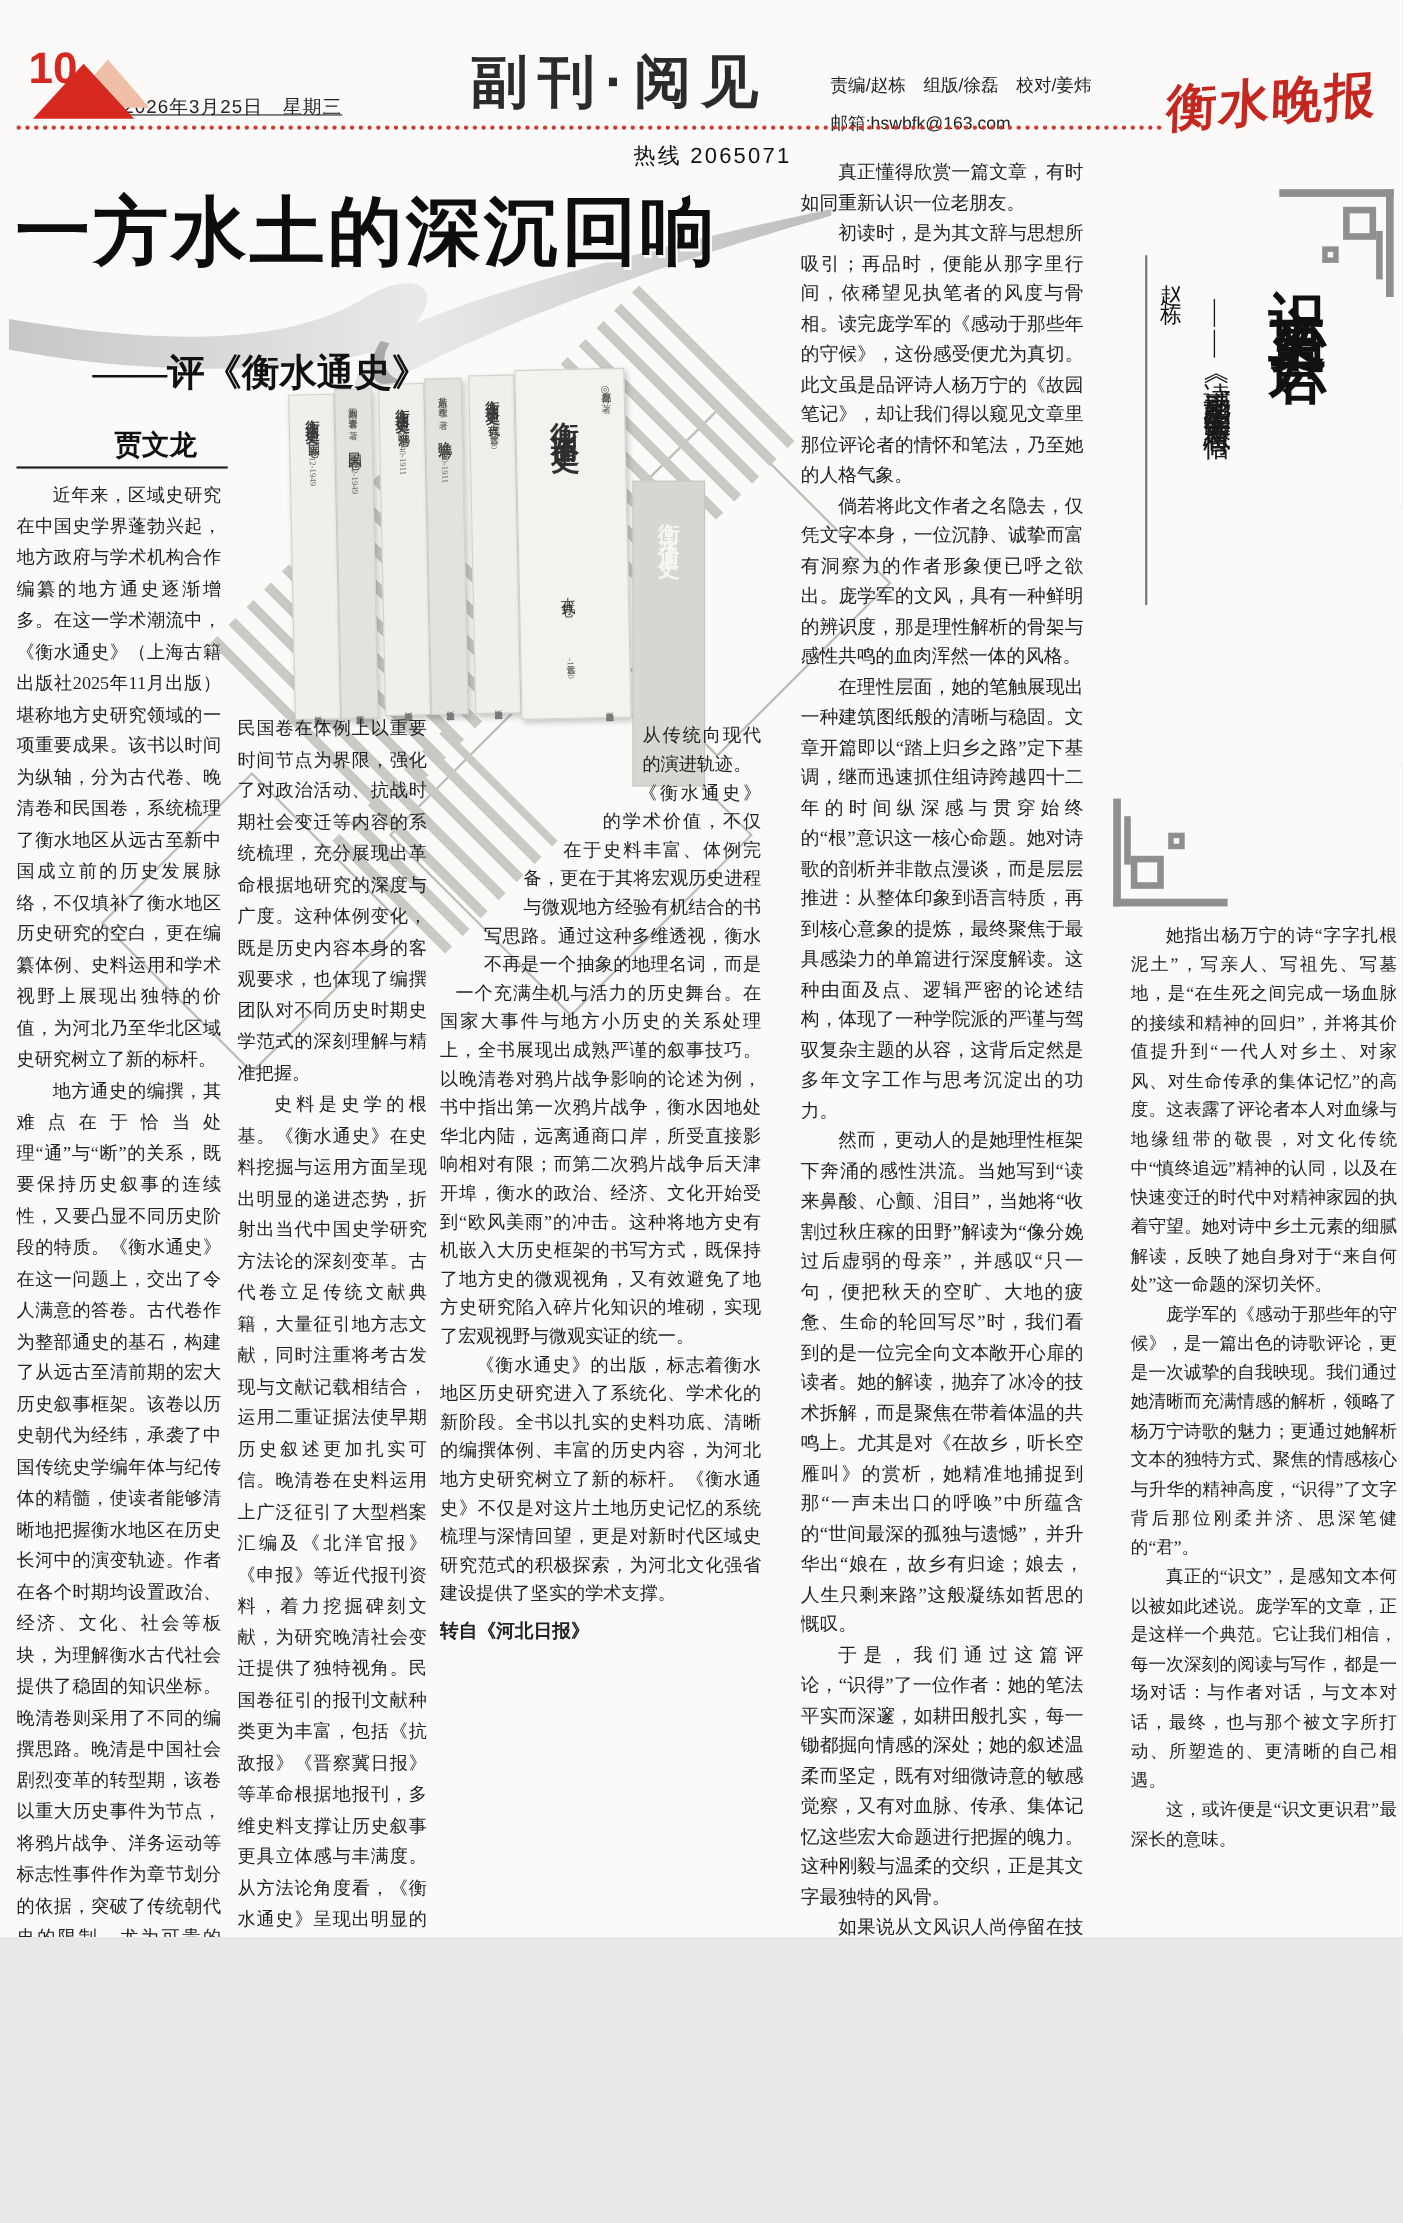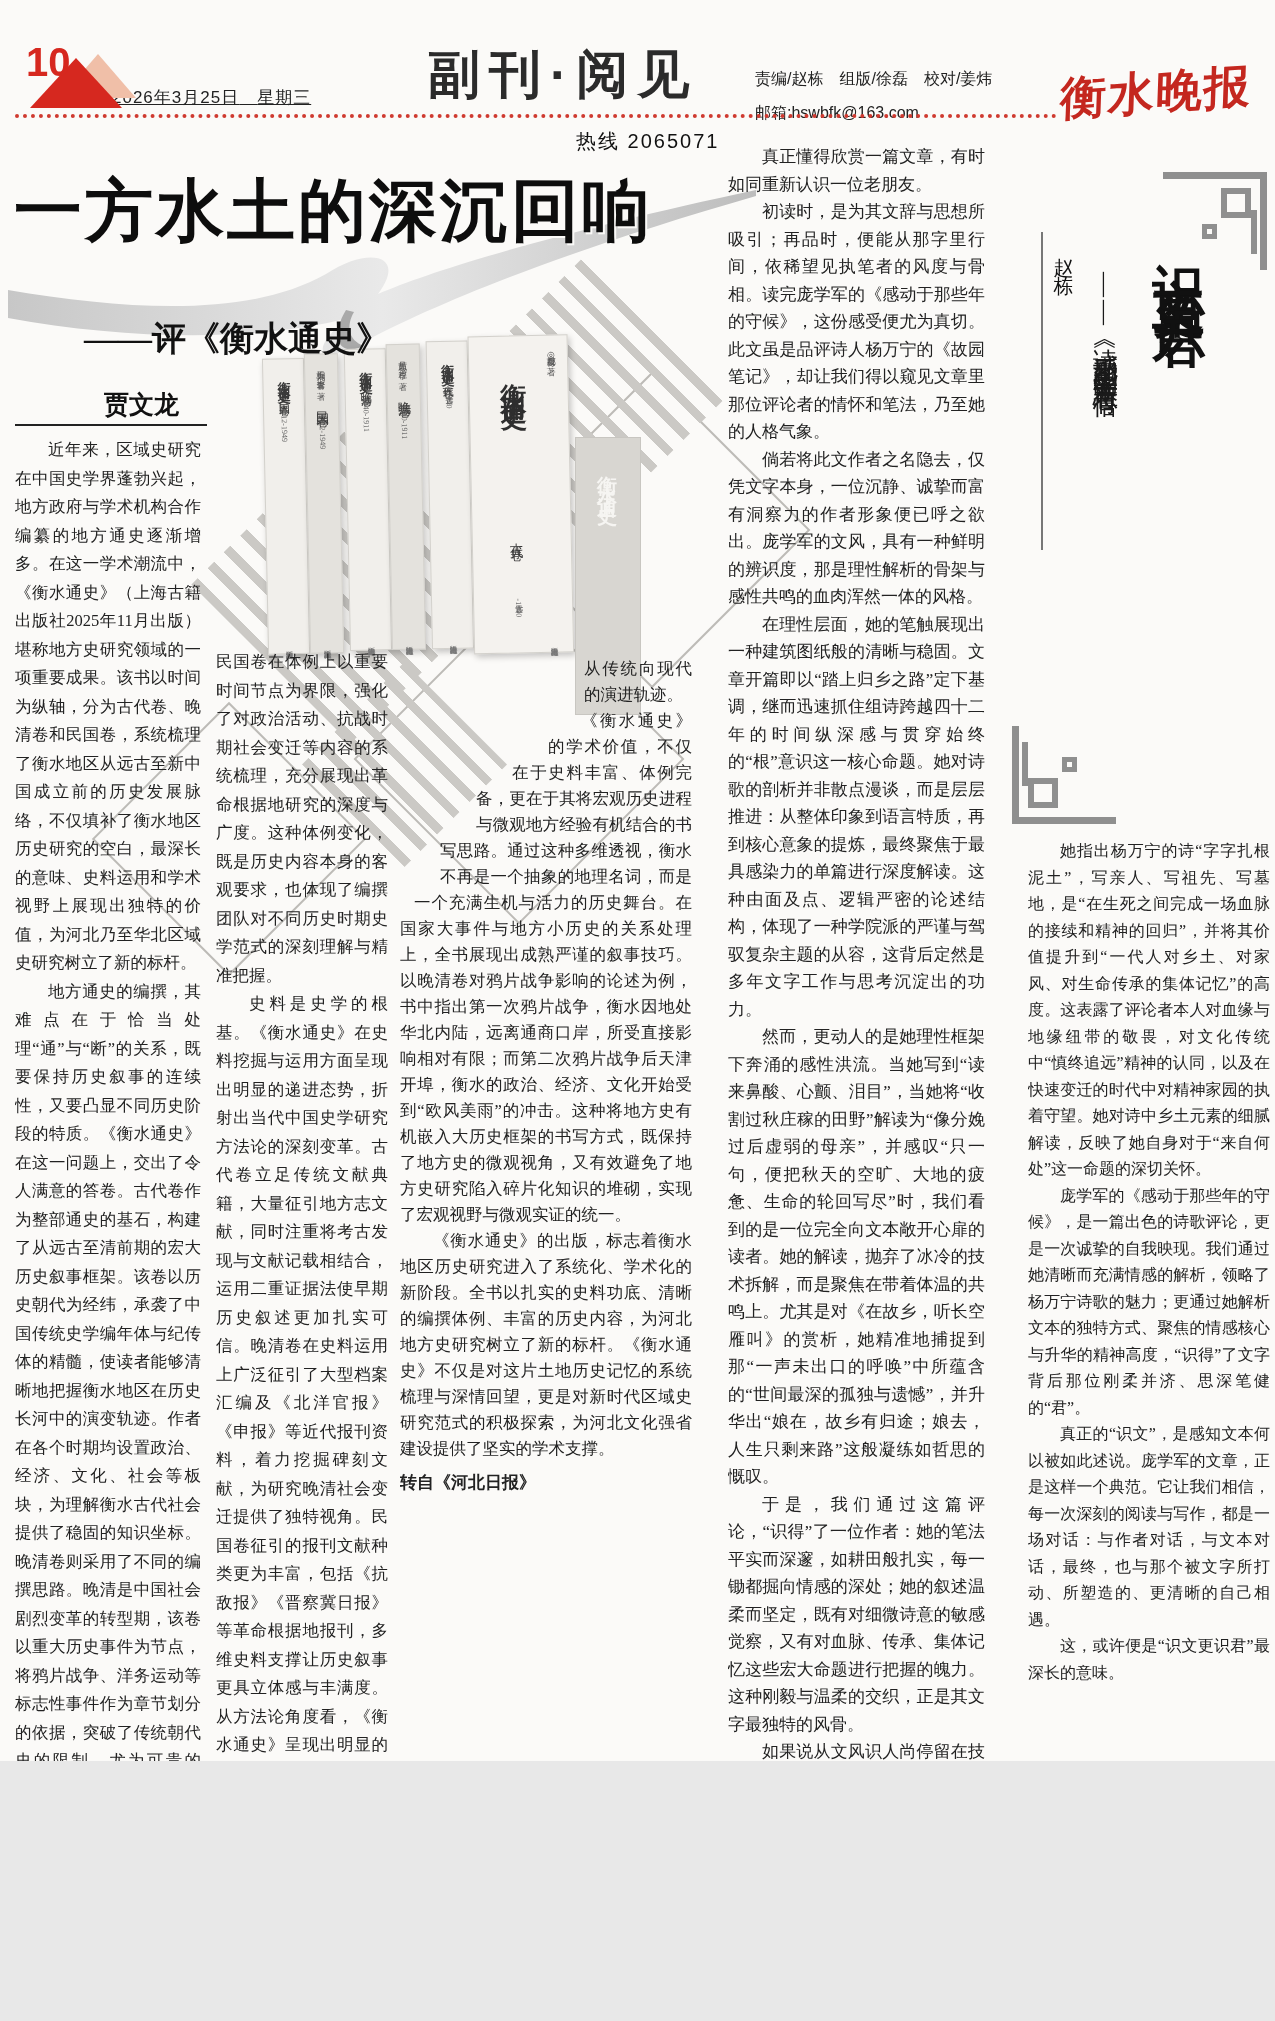--- a/index.html
+++ b/index.html
@@ -159,21 +159,21 @@
       <div class="vtext c-years">远古-1840</div>
       <div class="vtext c-pub">上海古籍出版社</div>
     </div>
   </div>
 
   <div class="abs ghost-spine">
     <span>衡水通史</span>
   </div>
 
   <div class="col col1">
-      <p>近年来，区域史研究在中国史学界蓬勃兴起，地方政府与学术机构合作编纂的地方通史逐渐增多。在这一学术潮流中，《衡水通史》（上海古籍出版社2025年11月出版）堪称地方史研究领域的一项重要成果。该书以时间为纵轴，分为古代卷、晚清卷和民国卷，系统梳理了衡水地区从远古至新中国成立前的历史发展脉络，不仅填补了衡水地区历史研究的空白，最深长的意味、史料运用和学术视野上展现出独特的价值，为河北乃至华北区域史研究树立了新的标杆。</p>
+      <p>近年来，区域史研究在中国史学界蓬勃兴起，地方政府与学术机构合作编纂的地方通史逐渐增多。在这一学术潮流中，《衡水通史》（上海古籍出版社2025年11月出版）堪称地方史研究领域的一项重要成果。该书以时间为纵轴，分为古代卷、晚清卷和民国卷，系统梳理了衡水地区从远古至新中国成立前的历史发展脉络，不仅填补了衡水地区历史研究的空白，更在编纂体例、史料运用和学术视野上展现出独特的价值，为河北乃至华北区域史研究树立了新的标杆。</p>
       <p>地方通史的编撰，其难点在于恰当处理“通”与“断”的关系，既要保持历史叙事的连续性，又要凸显不同历史阶段的特质。《衡水通史》在这一问题上，交出了令人满意的答卷。古代卷作为整部通史的基石，构建了从远古至清前期的宏大历史叙事框架。该卷以历史朝代为经纬，承袭了中国传统史学编年体与纪传体的精髓，使读者能够清晰地把握衡水地区在历史长河中的演变轨迹。作者在各个时期均设置政治、经济、文化、社会等板块，为理解衡水古代社会提供了稳固的知识坐标。晚清卷则采用了不同的编撰思路。晚清是中国社会剧烈变革的转型期，该卷以重大历史事件为节点，将鸦片战争、洋务运动等标志性事件作为章节划分的依据，突破了传统朝代史的限制。尤为可贵的是，该卷特别设置了文化教育、社会生活、灾害治理等专题，体现了作者对社会史视角的自觉运用。</p>
     </div>
   <div class="col col2 cont">
       <p>民国卷在体例上以重要时间节点为界限，强化了对政治活动、抗战时期社会变迁等内容的系统梳理，充分展现出革命根据地研究的深度与广度。这种体例变化，既是历史内容本身的客观要求，也体现了编撰团队对不同历史时期史学范式的深刻理解与精准把握。</p>
       <p>史料是史学的根基。《衡水通史》在史料挖掘与运用方面呈现出明显的递进态势，折射出当代中国史学研究方法论的深刻变革。古代卷立足传统文献典籍，大量征引地方志文献，同时注重将考古发现与文献记载相结合，运用二重证据法使早期历史叙述更加扎实可信。晚清卷在史料运用上广泛征引了大型档案汇编及《北洋官报》《申报》等近代报刊资料，着力挖掘碑刻文献，为研究晚清社会变迁提供了独特视角。民国卷征引的报刊文献种类更为丰富，包括《抗敌报》《晋察冀日报》等革命根据地报刊，多维史料支撑让历史叙事更具立体感与丰满度。从方法论角度看，《衡水通史》呈现出明显的研究范式转换，展现出中国史学研究</p>
     </div>
   <div class="col col3 cont">
     <div class="wsp s1"></div>
     <div class="wsp s2"></div>
     <div class="wsp s3"></div>

